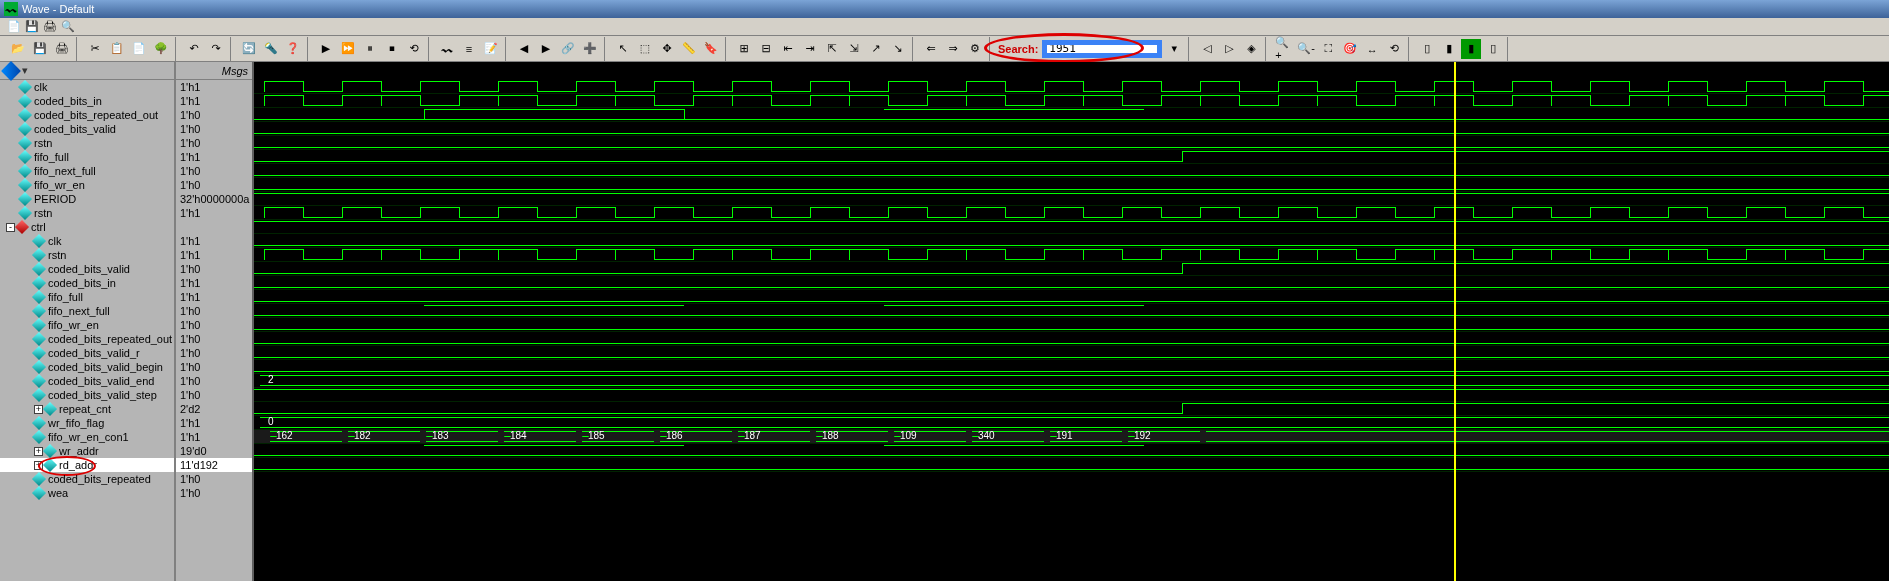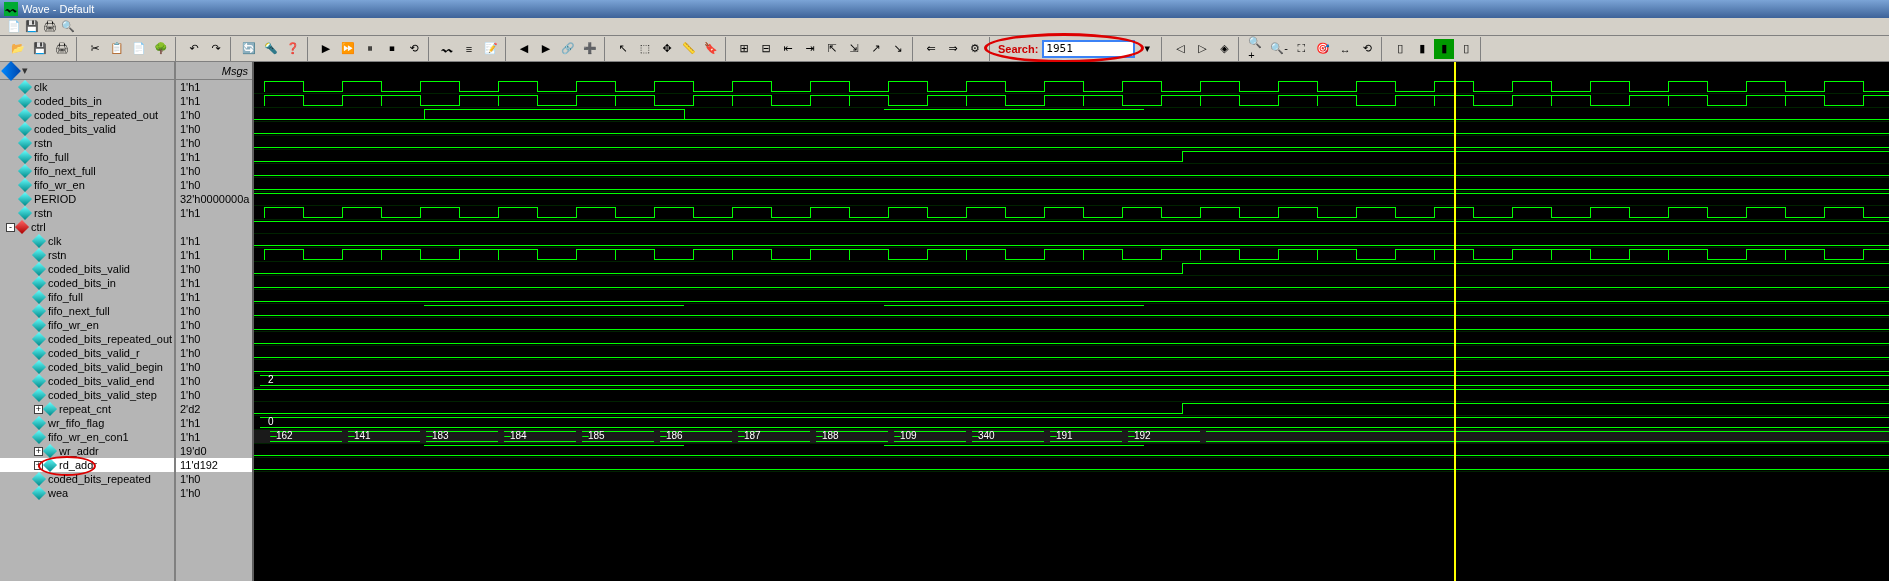--- a/index.html
+++ b/index.html
@@ -9,21 +9,21 @@
 .titlebar .icon { width: 14px; height: 14px; background: #0a3; margin-right: 4px; display: flex; align-items: center; justify-content: center; }
 .titlebar .title { color: #fff; font-size: 11px; }
 
 .menubar { height: 18px; background: #d4d0c8; border-bottom: 1px solid #808080; display: flex; align-items: center; padding: 0 6px; gap: 2px; }
 .menubar .mbicon { width: 16px; height: 16px; display: flex; align-items: center; justify-content: center; }
 
 .toolbar { height: 26px; background: #d4d0c8; border-bottom: 1px solid #808080; display: flex; align-items: center; padding: 0 4px; gap: 4px; }
 .toolbar .group { display: flex; align-items: center; gap: 2px; padding: 0 4px; border-right: 1px solid #808080; height: 24px; }
 .toolbar .tbtn { width: 20px; height: 20px; display: flex; align-items: center; justify-content: center; cursor: pointer; border: 1px solid transparent; }
 .toolbar .search-label { color: #c00; font-weight: bold; margin-right: 2px; }
-.toolbar .search-box { width: 93px; height: 18px; border: 2px solid #3b82f6; background: #fff; font-family: monospace; font-size: 11px; padding: 4px 2px; }
+.toolbar .search-box { width: 120px; height: 18px; border: 5px solid #3b82f6; background: #fff; font-family: monospace; font-size: 11px; padding: 4px 2px; }
 .toolbar .search-circle { position: absolute; border: 3px solid #d00; border-radius: 50%; width: 160px; height: 30px; pointer-events: none; }
 
 .wave-wrap { display: flex; height: 519px; position: relative; }
 
 .signal-pane { width: 176px; background: #b5b5b5; border-right: 2px solid #808080; display: flex; flex-direction: column; }
 .msgs-pane { width: 78px; background: #b5b5b5; border-right: 2px solid #606060; display: flex; flex-direction: column; }
 .wave-pane { flex: 1; background: #000; position: relative; overflow: hidden; }
 
 .pane-header { height: 18px; background: #b5b5b5; border-bottom: 1px solid #808080; display: flex; align-items: center; }
 .pane-header .hlabel { margin-left: auto; margin-right: 4px; color: #000; font-style: italic; }
@@ -788,21 +788,21 @@
         <div class="wrow">
           <div class="bus" style="left: 6px; right: 0px;"></div>
           <div class="bus-lbl" style="left: 10px;">0</div>
         </div>
         <div class="wrow" style="background: rgb(26, 26, 26);">
           <div class="bus-cross" style="left: 13px;"></div>
           <div class="bus" style="left: 16px; width: 72px;"></div>
           <div class="bus-lbl" style="left: 18px;">162</div>
           <div class="bus-cross" style="left: 91px;"></div>
           <div class="bus" style="left: 94px; width: 72px;"></div>
-          <div class="bus-lbl" style="left: 96px;">141</div>
+          <div class="bus-lbl" style="left: 96px;">182</div>
           <div class="bus-cross" style="left: 169px;"></div>
           <div class="bus" style="left: 172px; width: 72px;"></div>
           <div class="bus-lbl" style="left: 174px;">183</div>
           <div class="bus-cross" style="left: 247px;"></div>
           <div class="bus" style="left: 250px; width: 72px;"></div>
           <div class="bus-lbl" style="left: 252px;">184</div>
           <div class="bus-cross" style="left: 325px;"></div>
           <div class="bus" style="left: 328px; width: 72px;"></div>
           <div class="bus-lbl" style="left: 330px;">185</div>
           <div class="bus-cross" style="left: 403px;"></div>

